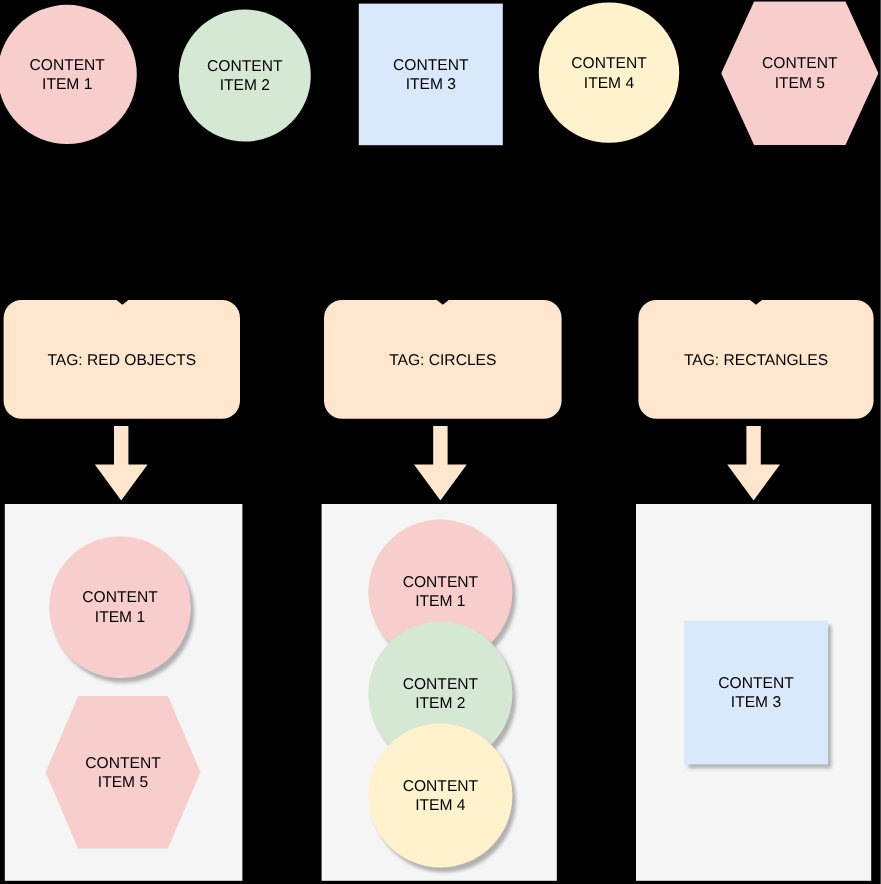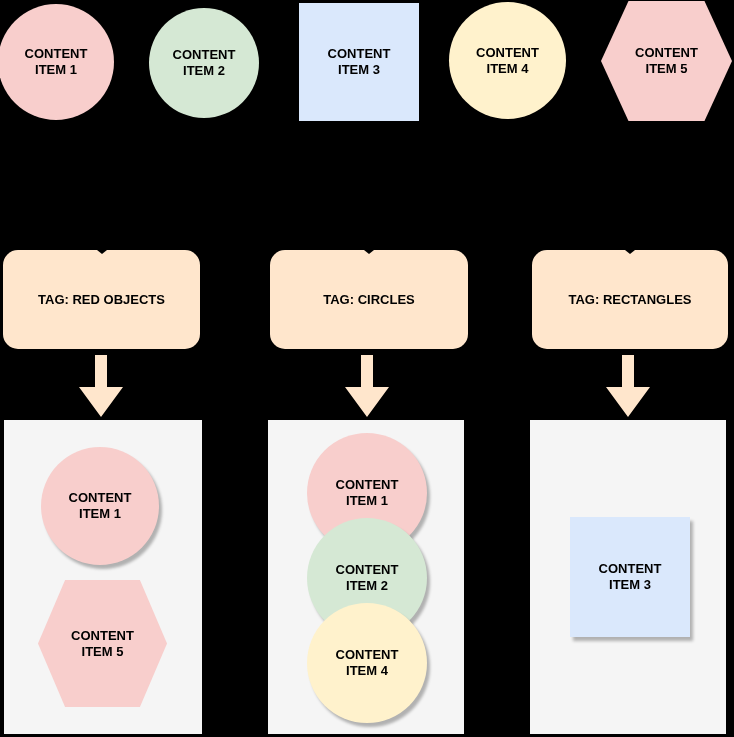--- a/index.html
+++ b/index.html
@@ -10,21 +10,21 @@
     background:var(--canvas-bg,#000);
     overflow:hidden;
   }
   .shape{
     position:absolute;
     display:flex;align-items:center;justify-content:center;
     text-align:center;
     color:var(--text-color,#000);
     font-size:13px;line-height:16px;
   }
-  .lbl{white-space:pre-line;font-weight:bold;}
+  .lbl{white-space:pre-line;}
   .circle{border-radius:50%;}
   .square{border-radius:0;}
   .hexagon{clip-path:polygon(0% 50%, 21% 0%, 79% 0%, 100% 50%, 79% 100%, 21% 100%);}
   .fill-red{background:var(--red-fill,#F8CECC);}
   .fill-green{background:var(--green-fill,#D5E8D4);}
   .fill-blue{background:var(--blue-fill,#DAE8FC);}
   .fill-yellow{background:var(--yellow-fill,#FFF2CC);}
   .shadow{box-shadow:3px 4px 3px rgba(0,0,0,0.28);}
   .hexagon.shadow{box-shadow:none;filter:drop-shadow(3px 4px 2px rgba(0,0,0,0.30));}
 

